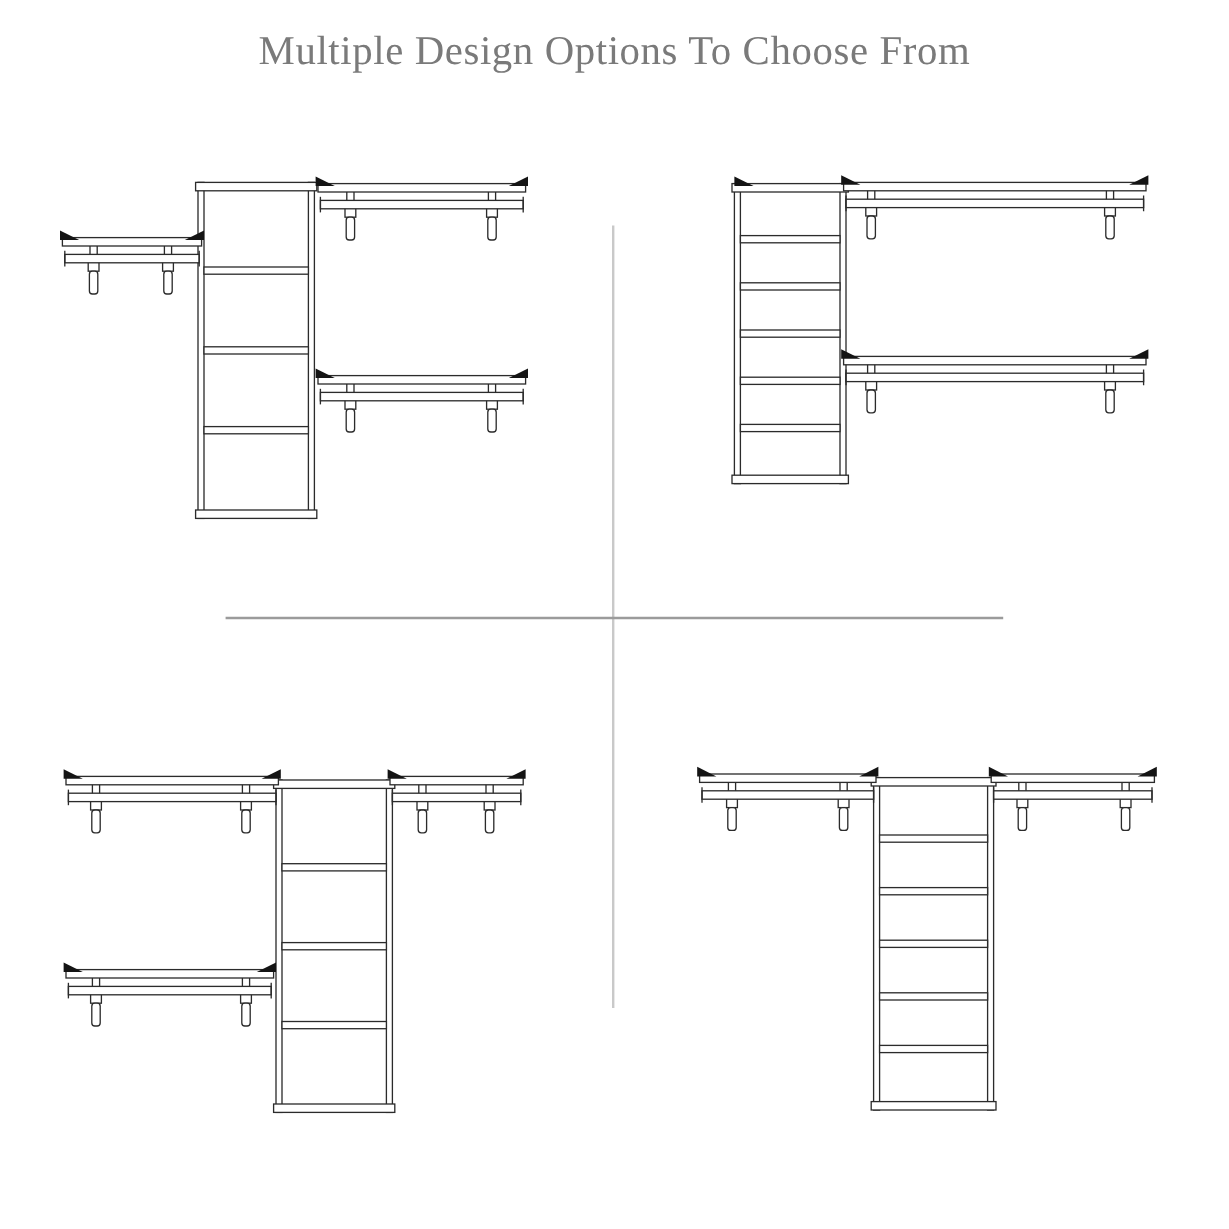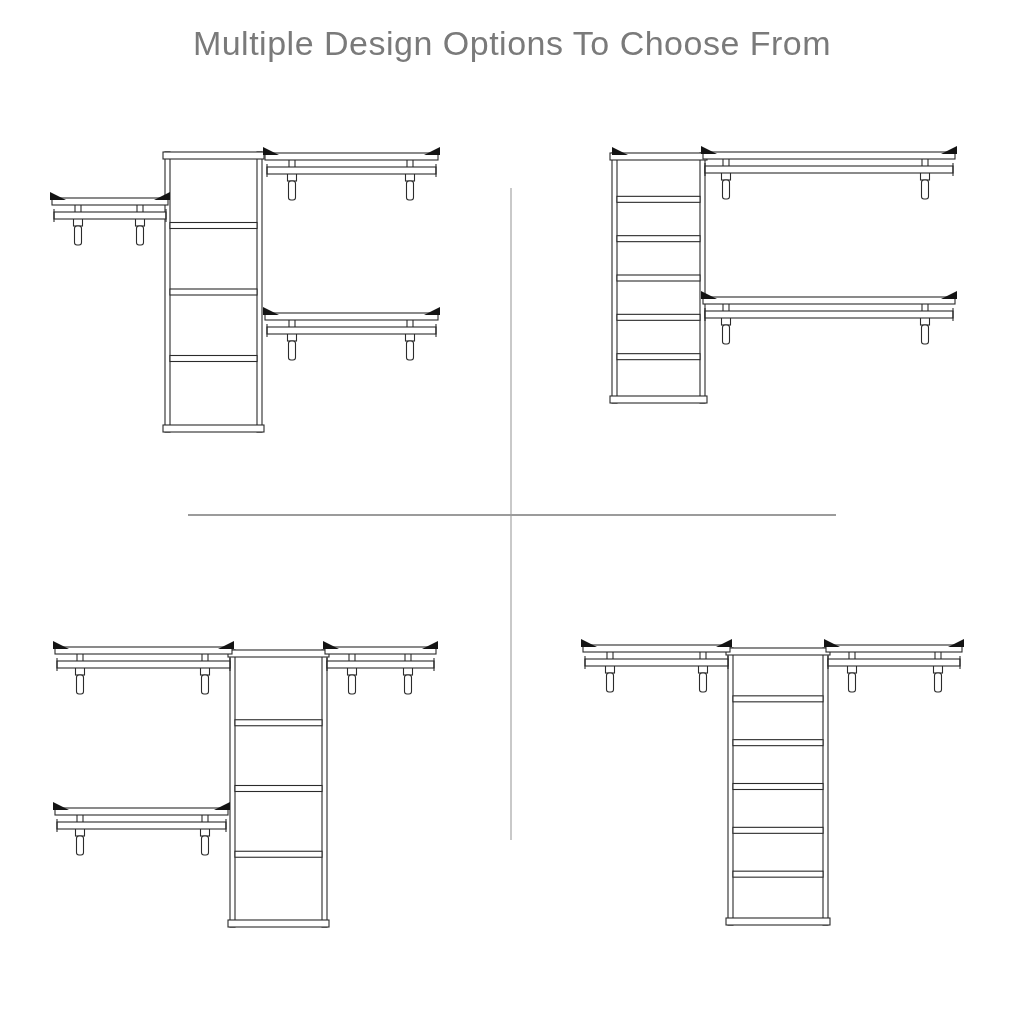--- a/index.html
+++ b/index.html
@@ -2,21 +2,21 @@
 <html><head>
 <meta charset="utf-8">
 <style>
   html, body { margin: 0; padding: 0; background: #ffffff; }
   .canvas {
     position: relative;
     width: 1024px;
     height: 1024px;
     background: #ffffff;
     overflow: hidden;
-    font-family: Liberation Sans, sans-serif;
+    font-family: Liberation Serif, serif;
   }
   .page-title {
     position: absolute;
     top: 24px;
     left: 0;
     width: 100%;
     margin: 0;
     text-align: center;
     font-size: 34px;
     font-weight: 500;

